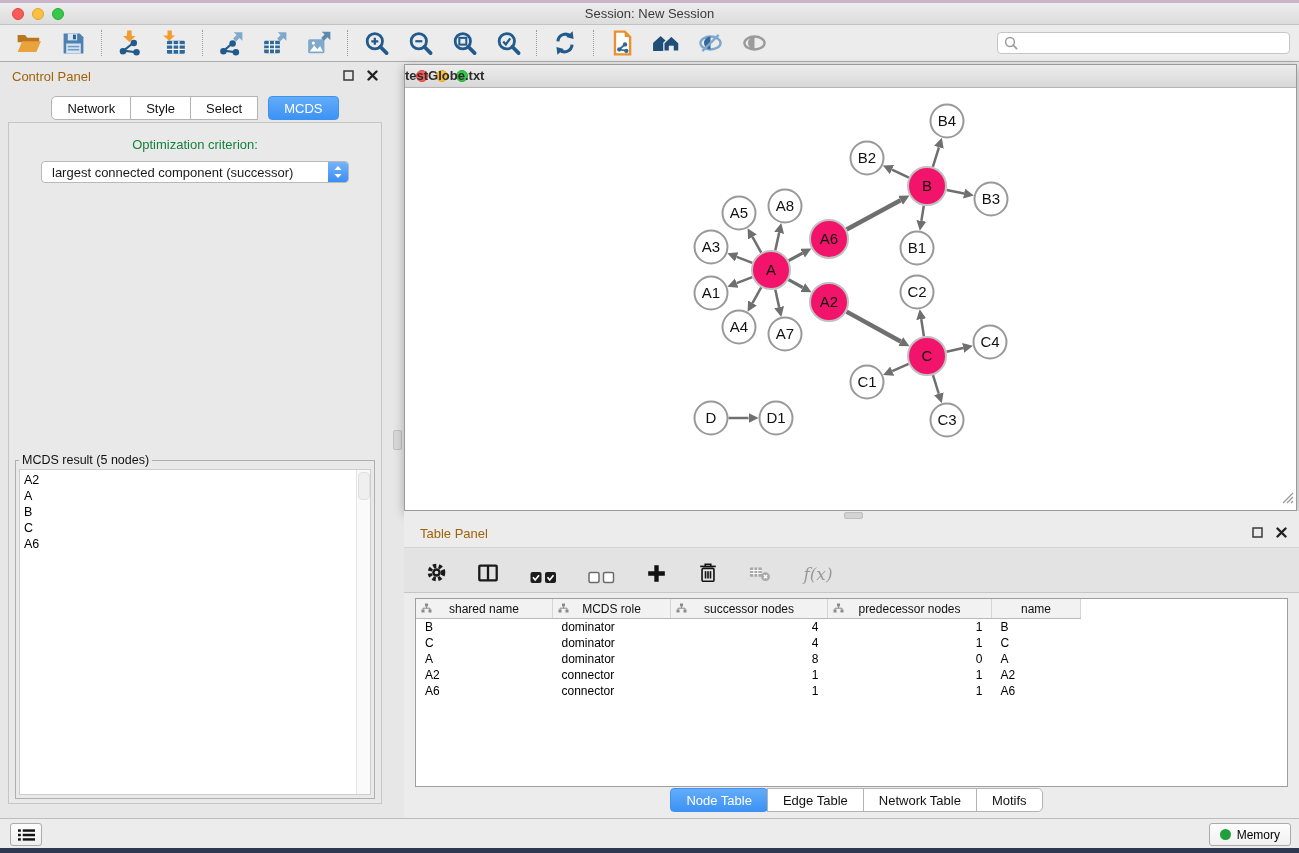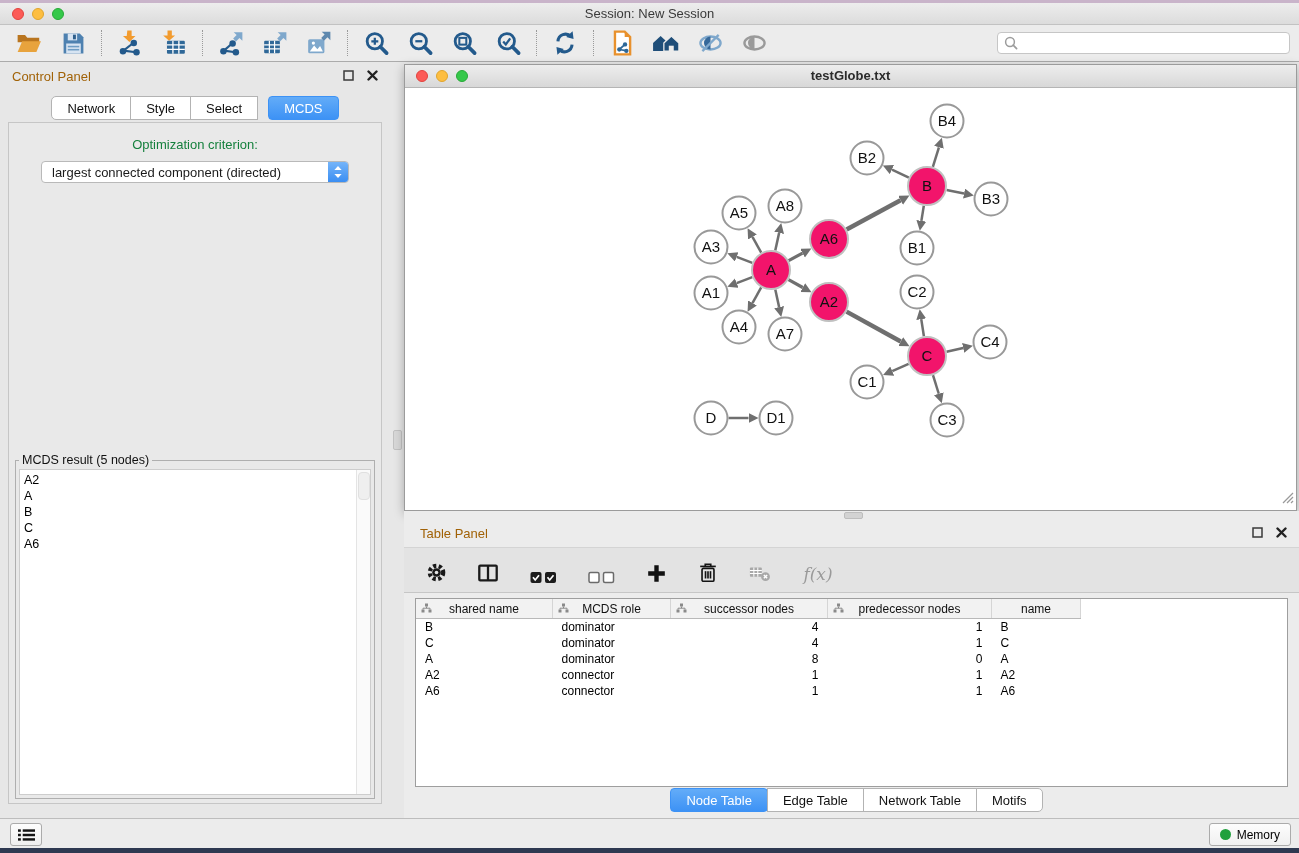--- a/index.html
+++ b/index.html
@@ -58,21 +58,21 @@
   #h-handle{position:absolute;left:440px;top:1px;width:17px;height:5px;background:#D3D3D3;border:1px solid #BDBDBD;border-radius:2px;}
   
   #mdi-bg{position:absolute;left:404px;top:62px;width:895px;height:449px;background:#E9E9E9;}
   #net-window{position:absolute;left:404px;top:64px;width:893px;height:447px;background:#fff;
               border:1px solid #9B9B9B;box-sizing:border-box;box-shadow:0 3px 10px rgba(0,0,0,0.28);}
   #net-titlebar{position:relative;height:22px;background:linear-gradient(#EDEDED,#D8D8D8);border-bottom:1px solid #B5B5B5;}
   #net-titlebar .tl{top:5px;}
   #nl-red{left:11px;background:#FC5B57;border:1px solid #E2433E;}
   #nl-yellow{left:31px;background:#FDBE41;border:1px solid #E0A52C;}
   #nl-green{left:51px;background:#35C84A;border:1px solid #27A937;}
-  #net-title{position:absolute;left:0;right:0;top:0;text-align:center;font-size:13px;font-weight:600;line-height:21px;color:#2b2b2b;}
+  #net-title{position:absolute;left:0;right:0;top:0;font-size:13px;font-weight:600;line-height:21px;color:#2b2b2b;}
   #net-canvas{position:absolute;left:0;top:23px;right:0;bottom:0;background:#fff;overflow:hidden;}
   #graph-svg{position:absolute;left:4px;top:0;}
   #net-grip{position:absolute;right:2px;bottom:2px;}
   
   #table-panel{position:absolute;left:404px;top:519px;width:895px;height:299px;background:#ECECEC;}
   #tp-toolbar{position:absolute;left:0;right:0;top:28px;height:46px;background:#E3E3E3;border-top:1px solid #D4D4D4;
               border-bottom:1px solid #C6C6C6;display:flex;align-items:center;padding-left:18px;gap:24px;box-sizing:border-box;}
   .tp-btn{width:28px;height:28px;display:flex;align-items:flex-end;justify-content:center;}
   #fx-label{font-family:"DejaVu Serif",serif;font-style:italic;font-size:17px;color:#9A9A9A;}
   #tp-table-wrap{position:absolute;left:11px;right:11px;top:79px;height:187px;background:#fff;border:1px solid #9E9E9E;overflow:hidden;}
@@ -278,21 +278,21 @@
     </div>
     <div id="cp-tabs">
         <div class="seg first">Network</div>
         <div class="seg">Style</div>
         <div class="seg">Select</div>
         <div class="seg active last">MCDS</div>
       </div>
     <div id="cp-content">
       <div id="opt-label">Optimization criterion:</div>
       <div id="criterion">
-        <span class="val">largest connected component (directed)</span>
+        <span class="val">largest connected component (successor)</span>
         <span class="stepper">
           <svg width="10" height="14" viewBox="0 0 10 14">
               <path d="M5 1 l3.6 4 H1.4z" fill="#fff"></path>
               <path d="M5 13 l-3.6-4 h7.2z" fill="#fff"></path>
             </svg>
         </span>
       </div>
       <fieldset id="mcds-group">
         <legend>MCDS result (5 nodes)</legend>
         <div id="mcds-list-box">

